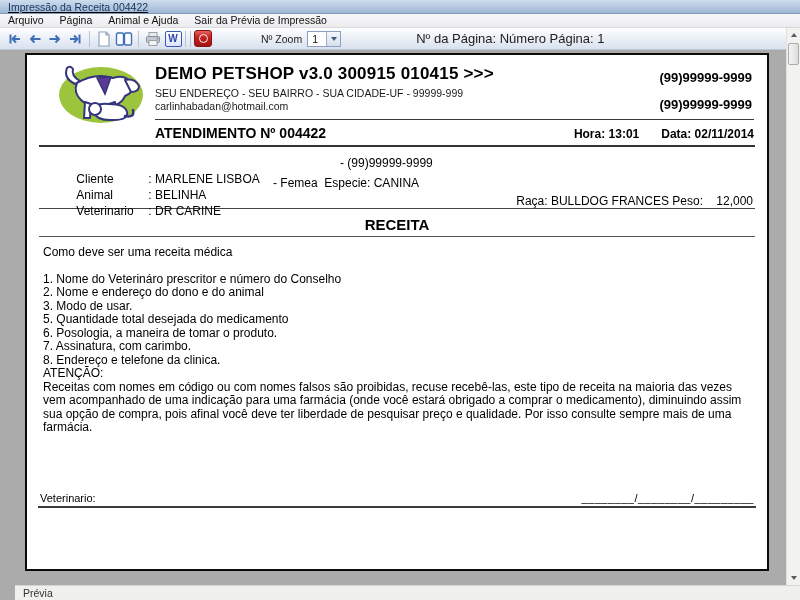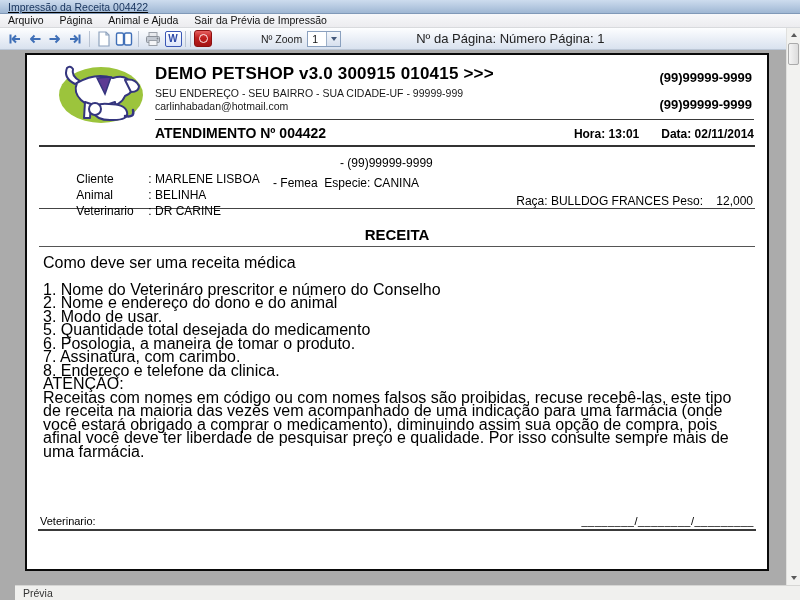--- a/index.html
+++ b/index.html
@@ -74,24 +74,24 @@
   .thick-line{margin:0 12px;border-top:2px solid #333;}
 
   .client-block{margin:8px 14px 0 16px;font-size:12px;line-height:16px;}
   .c-row{position:relative;height:16px;white-space:pre;}
   .c-lbl{display:inline-block;width:72px;}
   .c-phone{position:absolute;left:297px;top:0;}
   .c-details{position:absolute;left:200px;top:4px;margin-left:30px;}
   .c-breed{position:absolute;right:0;top:0;margin-top:22px;}
 
   .thin-line{margin:5px 12px 0 12px;border-top:1.5px solid #444;}
-  .receita-title{text-align:center;font-size:15px;font-weight:bold;margin-top:17px;line-height:18px;}
+  .receita-title{text-align:center;font-size:15px;font-weight:bold;margin-top:7px;line-height:18px;}
   .title-line{margin:2px 12px 0 12px;border-top:1px solid #555;}
 
-  .body-text{margin:0 14px 0 16px;font-size:16px;line-height:13.5px;}
+  .body-text{margin:0 14px 0 16px;font-size:12px;line-height:13.5px;}
   .intro{margin-top:9px;}
   .list{margin-top:13px;}
   .warning{white-space:normal;}
 
   .doc-footer{margin:57px 13px 0 13px;display:flex;align-items:baseline;font-size:11px;}
   .date-line{margin-left:auto;letter-spacing:0.5px;}
   .footer-line{margin:2px 11px 0 11px;border-top:2px solid #3a3a3a;}
 </style>
 </head>
 <body>

